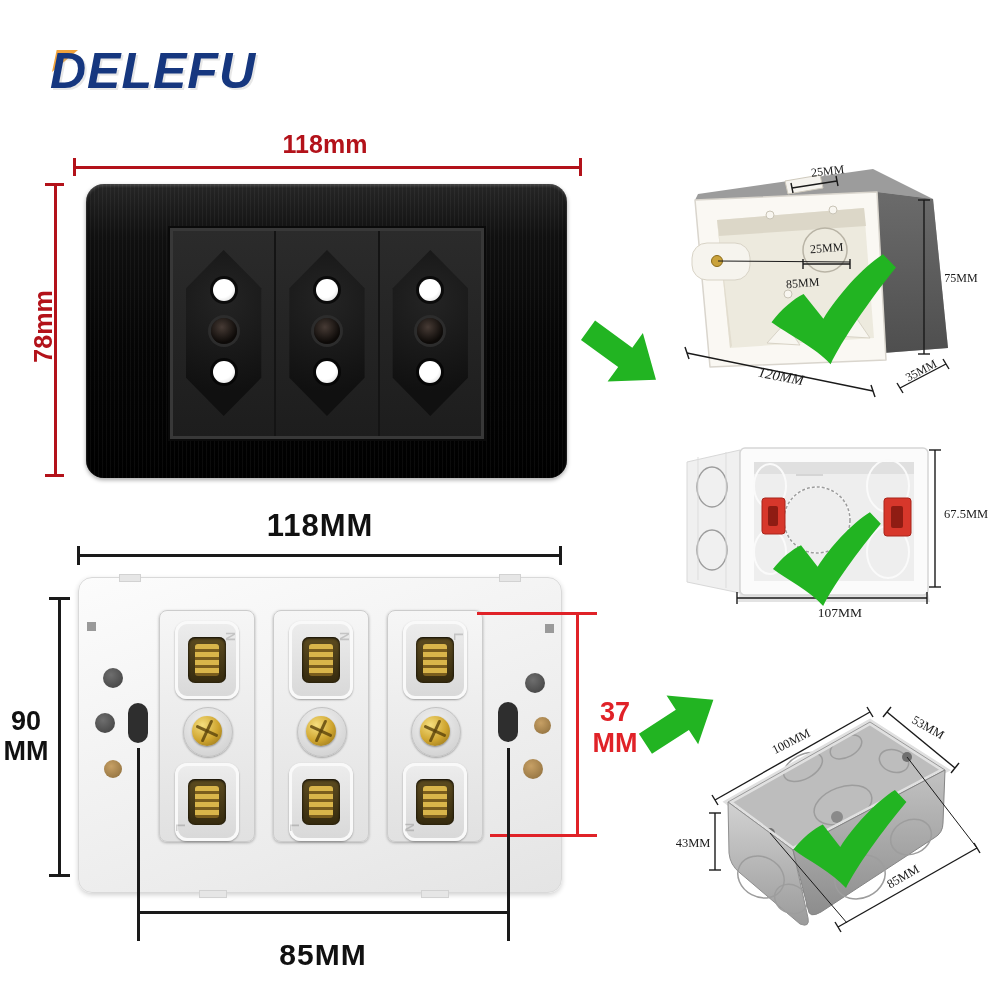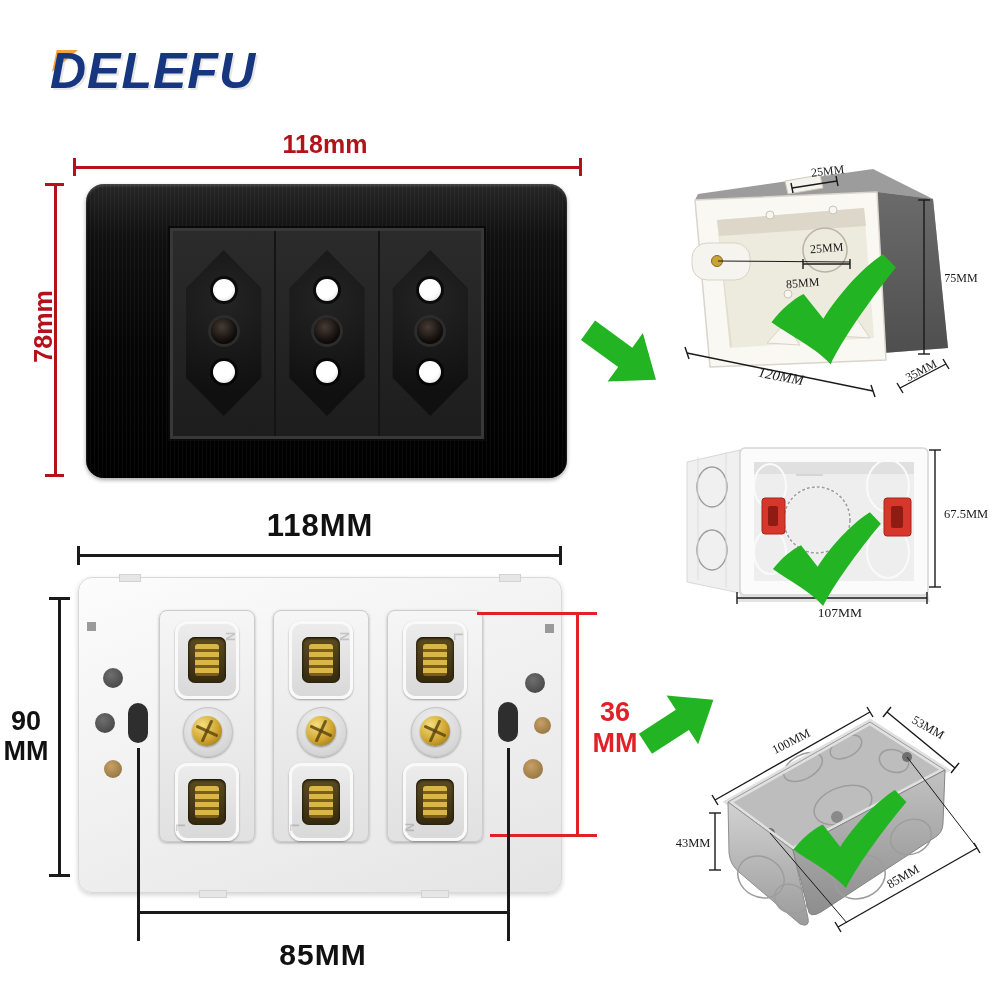--- a/index.html
+++ b/index.html
@@ -386,21 +386,21 @@
           </div>
         <span class="rm-letter" style="left:2px;bottom:6px;transform:rotate(90deg);">N</span>
       </div>
     </div>
   </div>
 
   <div class="lnr2" style="left:477px;top:612px;width:120px;height:2.5px;"></div>
   <div class="lnr2" style="left:490px;top:834px;width:107px;height:2.5px;"></div>
   <div class="lnr2" style="left:576px;top:612px;width:2.5px;height:225px;"></div>
   <div class="abs" style="left:584px;top:697px;width:62px;text-align:center;color:#e02228;font-weight:800;font-size:27px;line-height:1.15;">
-    <div>36</div>
+    <div>37</div>
     <div>MM</div>
   </div>
 
   <div class="ln" style="left:137px;top:748px;width:2.5px;height:193px;"></div>
   <div class="ln" style="left:507px;top:748px;width:2.5px;height:193px;"></div>
   <div class="ln" style="left:137px;top:911px;width:372px;height:2.5px;"></div>
   <div class="dim-blk" style="left:230px;top:938px;width:186px;font-size:30px;letter-spacing:1px;">85MM</div>
 
 </div>
 

